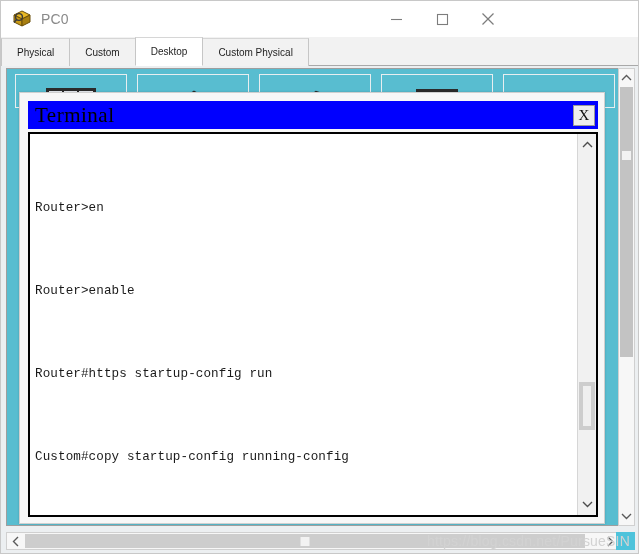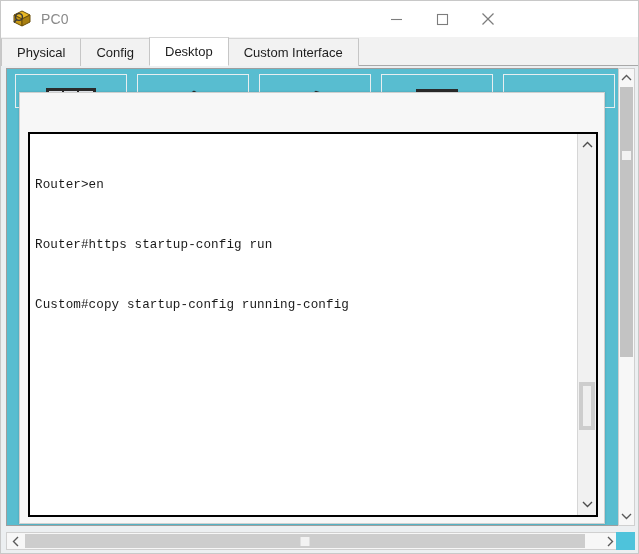--- a/index.html
+++ b/index.html
@@ -64,21 +64,21 @@
     display: flex;
     align-items: flex-end;
     border-bottom: 1px solid #a9a9a9;
   }
   .tab {
     height: 28px;
     padding: 0 15px;
     display: flex;
     align-items: center;
     justify-content: center;
-    font-size: 13px;
+    font-size: 10px;
     color: #1d1d1d;
     background: #f2f2f2;
     border-left: 1px solid #c6c6c6;
     border-right: 1px solid #c6c6c6;
     border-top: 1px solid #d6d6d6;
     margin-right: -1px;
     box-sizing: border-box;
     position: relative;
     top: 1px;
   }
@@ -193,21 +193,21 @@
     position: absolute;
     left: 5px; top: 1px;
     right: 21px;
     font-family: "Liberation Mono", monospace;
     font-size: 12.6px;
     line-height: 20px;
     color: #1a1a1a;
     white-space: pre;
     letter-spacing: .1px;
   }
-  .term-text div { height: 20px; }
+  .term-text div { height: 20px; margin-top: 23px; }
 
   
   .term-vscroll {
     position: absolute;
     right: 0; top: 0;
     width: 19px; height: 100%;
     background: #f1f1f1;
     border-left: 1px solid #d6d6d6;
     box-sizing: border-box;
   }
@@ -345,23 +345,23 @@
         <svg width="14" height="14" viewBox="0 0 14 14">
             <line x1="1.5" y1="1.5" x2="12.5" y2="12.5" stroke="#7d7d7d" stroke-width="1.2"></line>
             <line x1="12.5" y1="1.5" x2="1.5" y2="12.5" stroke="#7d7d7d" stroke-width="1.2"></line>
           </svg>
       </div>
     </div>
   </div>
 
   <div class="tabstrip">
     <div class="tab">Physical</div>
-    <div class="tab">Config</div>
+    <div class="tab">Custom</div>
     <div class="tab active">Desktop</div>
-    <div class="tab">Custom Interface</div>
+    <div class="tab">Custom Physical</div>
   </div>
 
   <div class="contentpane">
 
     <div class="deskframe">
       <div class="deskbg"></div>
 
       <div class="icon-row">
         <div class="icon-tile">
           <svg class="icon-art" viewBox="0 0 58 44">
@@ -392,24 +392,29 @@
         <div class="icon-tile">
           <svg class="icon-art" viewBox="0 0 58 44">
             <ellipse cx="29" cy="24" rx="24" ry="12" fill="#c8e6dd" stroke="#2b2b2b" stroke-width="2.4"></ellipse>
             <path d="M10 20 Q20 10 32 16 Q44 10 50 20" fill="#e6f4ef" stroke="#2b2b2b" stroke-width="2"></path>
           </svg>
         </div>
       </div>
 
       <div class="terminal">
 
+        <div class="term-title">
+          <span class="term-title-text">Terminal</span>
+          <div class="term-close">X</div>
+        </div>
 
         <div class="term-body">
           <div class="term-text">
             <div>Router&gt;en</div>
+            <div>Router&gt;enable</div>
             <div>Router#https startup-config run</div>
             <div>Custom#copy startup-config running-config</div>
             
             
             
             
             
             
             
             
@@ -470,15 +475,16 @@
       </div>
       <div class="ohs-arrow right">
         <svg width="8" height="11" viewBox="0 0 8 11">
             <polyline points="2,1 6.5,5.5 2,10" fill="none" stroke="#5a5a5a" stroke-width="1.4"></polyline>
           </svg>
       </div>
     </div>
 
     <div class="corner-accent"></div>
 
+    <div class="watermark">https://blog.csdn.net/PursueSIN</div>
   </div>
 
 </div>
 
 </body></html>

